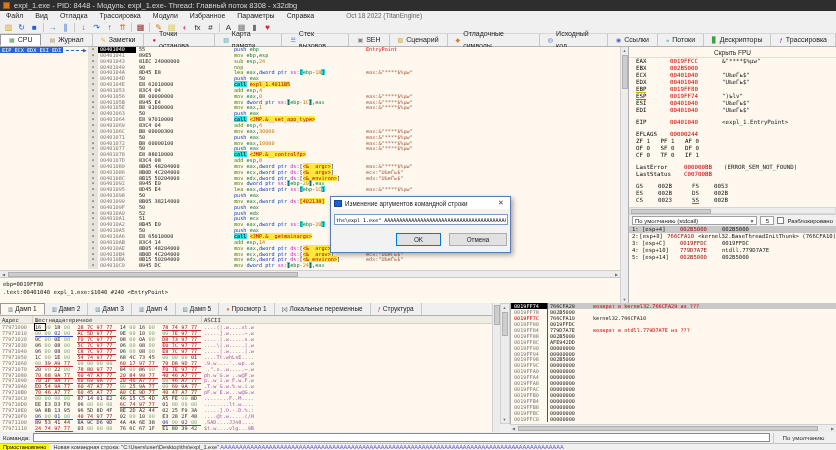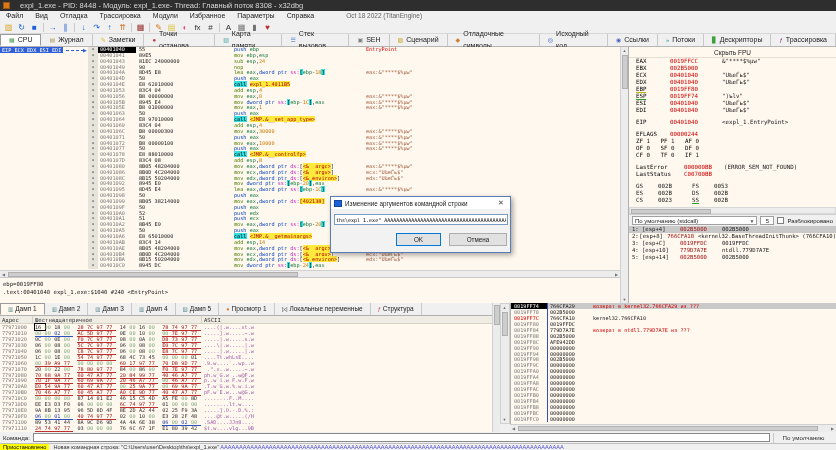--- a/index.html
+++ b/index.html
@@ -3,21 +3,21 @@
 <meta charset="utf-8">
 <style>
   *{box-sizing:border-box;margin:0;padding:0}
   html,body{background:#888}
   #app{position:relative;width:836px;height:450px;background:#f0f0f0;overflow:hidden;
        font-family:"Liberation Sans",sans-serif;color:#222}
   i{font-style:normal}
 
   
   .titlebar{position:absolute;left:0;top:0;width:836px;height:11px;background:#2e2e2e;color:#d8d8d8;
-            font-size:7.5px;line-height:11px;padding-left:20px;white-space:nowrap}
+            font-size:7.5px;line-height:11px;padding-left:14px;white-space:nowrap}
   .app-ico{position:absolute;left:3px;top:2px;width:7px;height:7px;background:#d87818;border:1px solid #9a5510}
   .menubar{position:absolute;left:0;top:11px;width:836px;height:10px;background:#f0f0f0;font-size:7px;line-height:10px;white-space:nowrap}
   .menubar span.mi{display:inline-block;padding:0 6px;cursor:default}
   .buildinfo{color:#666;margin-left:26px;font-size:6.5px}
   .toolbar{position:absolute;left:0;top:21px;width:836px;height:13px;background:#f0f0f0;border-bottom:1px solid #d8d8d8;
            display:flex;align-items:center;padding-left:2px}
   .tbtn{width:13px;height:11px;text-align:center;font-size:8px;line-height:11px;cursor:default}
   .tsep{width:1px;height:9px;background:#c8c8c8;margin:0 2px}
   .tabbar{position:absolute;left:0;top:34px;width:836px;height:13px;background:#f0f0f0;display:flex;font-size:7px;border-bottom:1px solid #b4b4b4}
   .tab{display:flex;align-items:center;gap:3px;padding:0 8px;border-right:1px solid #c8c8c8;color:#222;line-height:12px;cursor:default}

